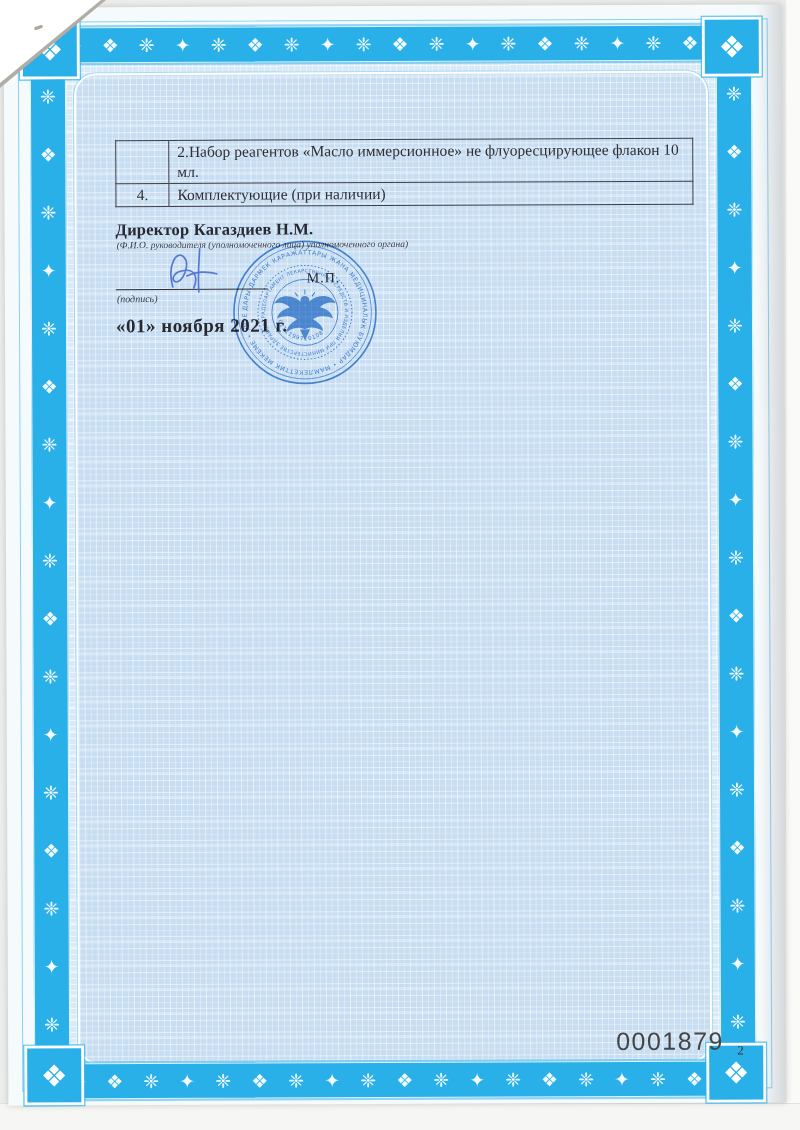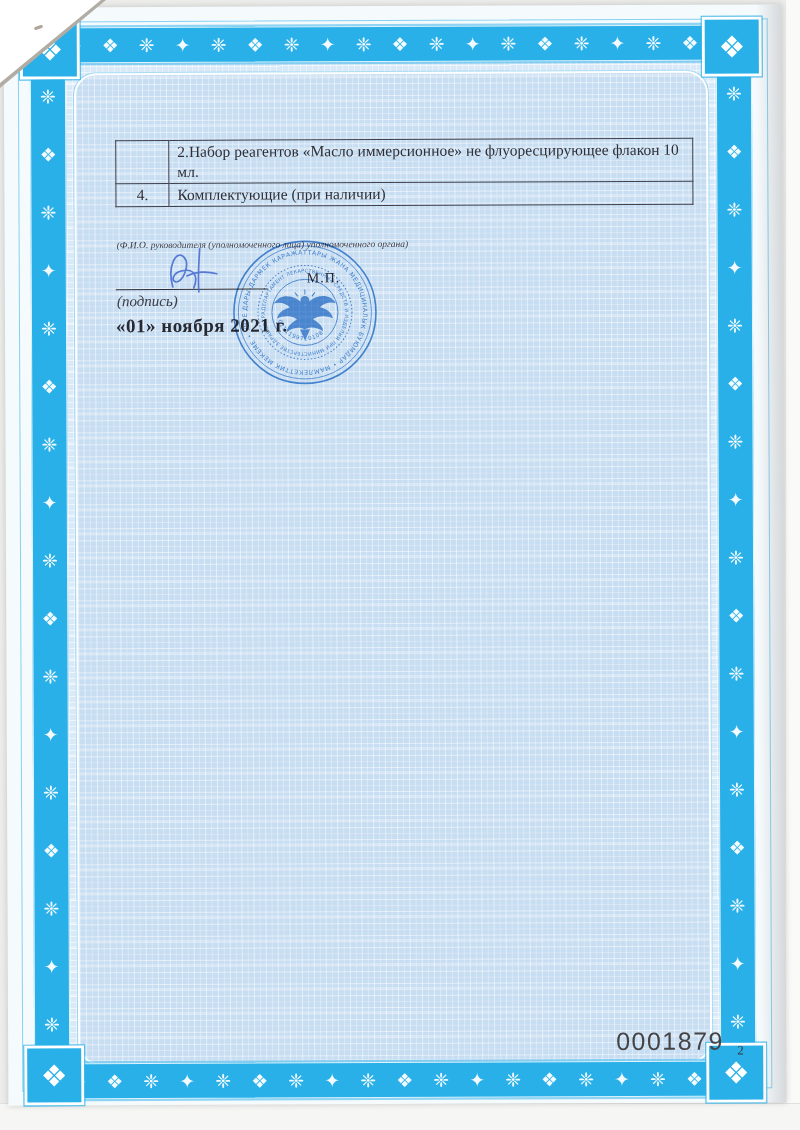--- a/index.html
+++ b/index.html
@@ -78,21 +78,21 @@
     position:absolute;left:111px;top:133px;width:578px;
     border-collapse:collapse;font-size:15.5px;color:#2e3038;
   }
   table.equip td{border:1px solid #41414b;padding:1px 8px;vertical-align:top;line-height:20px;}
   td.num{width:36px;text-align:center;padding:1px 2px;}
 
   .director{position:absolute;left:111px;top:213px;font-weight:bold;font-size:16.5px;letter-spacing:.2px;}
   .director-caption{position:absolute;left:112px;top:233px;font-style:italic;font-size:9.5px;color:#3a3c46;}
   .sig-line{position:absolute;left:111px;top:262px;width:152px;height:20px;border-bottom:1.4px solid #2c2c34;}
   .mp{position:absolute;left:258px;top:264px;font-size:14px;letter-spacing:1px;margin-left:44px;}
-  .sig-caption{position:absolute;left:112px;top:286px;font-style:italic;font-size:15px;color:#3a3c46;}
+  .sig-caption{position:absolute;left:112px;top:286px;font-style:italic;font-size:10px;color:#3a3c46;}
   .date-line{position:absolute;left:111px;top:308px;font-weight:bold;font-size:19px;letter-spacing:.5px;}
 
   .sig-svg{position:absolute;left:158px;top:238px;z-index:5;}
   .seal-svg{position:absolute;left:225px;top:231px;z-index:6;mix-blend-mode:multiply;opacity:.9;}
 
   .serial{
     position:absolute;left:608px;top:1022px;
     font-family:"Liberation Sans","DejaVu Sans",sans-serif;
     font-size:25px;color:#454547;letter-spacing:1.5px;
   }
@@ -138,20 +138,21 @@
         <td class="num"></td>
         <td>2.Набор реагентов «Масло иммерсионное» не флуоресцирующее флакон 10 мл.</td>
       </tr>
       <tr>
         <td class="num">4.</td>
         <td>Комплектующие (при наличии)</td>
       </tr>
     </tbody>
       </table>
 
+    <div class="director">Директор Кагаздиев Н.М.</div>
     <div class="director-caption">(Ф.И.О. руководителя (уполномоченного лица) уполномоченного органа)</div>
 
     <div class="sig-line"></div>
     <div class="mp">М.П.</div>
     <div class="sig-caption">(подпись)</div>
     <div class="date-line">«01» ноября 2021 г.</div>
 
     <svg class="sig-svg" width="70" height="52" viewBox="0 0 70 52">
       <g fill="none" stroke="#4a6fd0" stroke-width="1.7" stroke-linecap="round" opacity="0.9">
         <path d="M10,42 C4,20 14,5 21,12 C28,19 20,38 13,37 C8,36 10,28 19,26 C31,23 36,31 31,43"></path>

